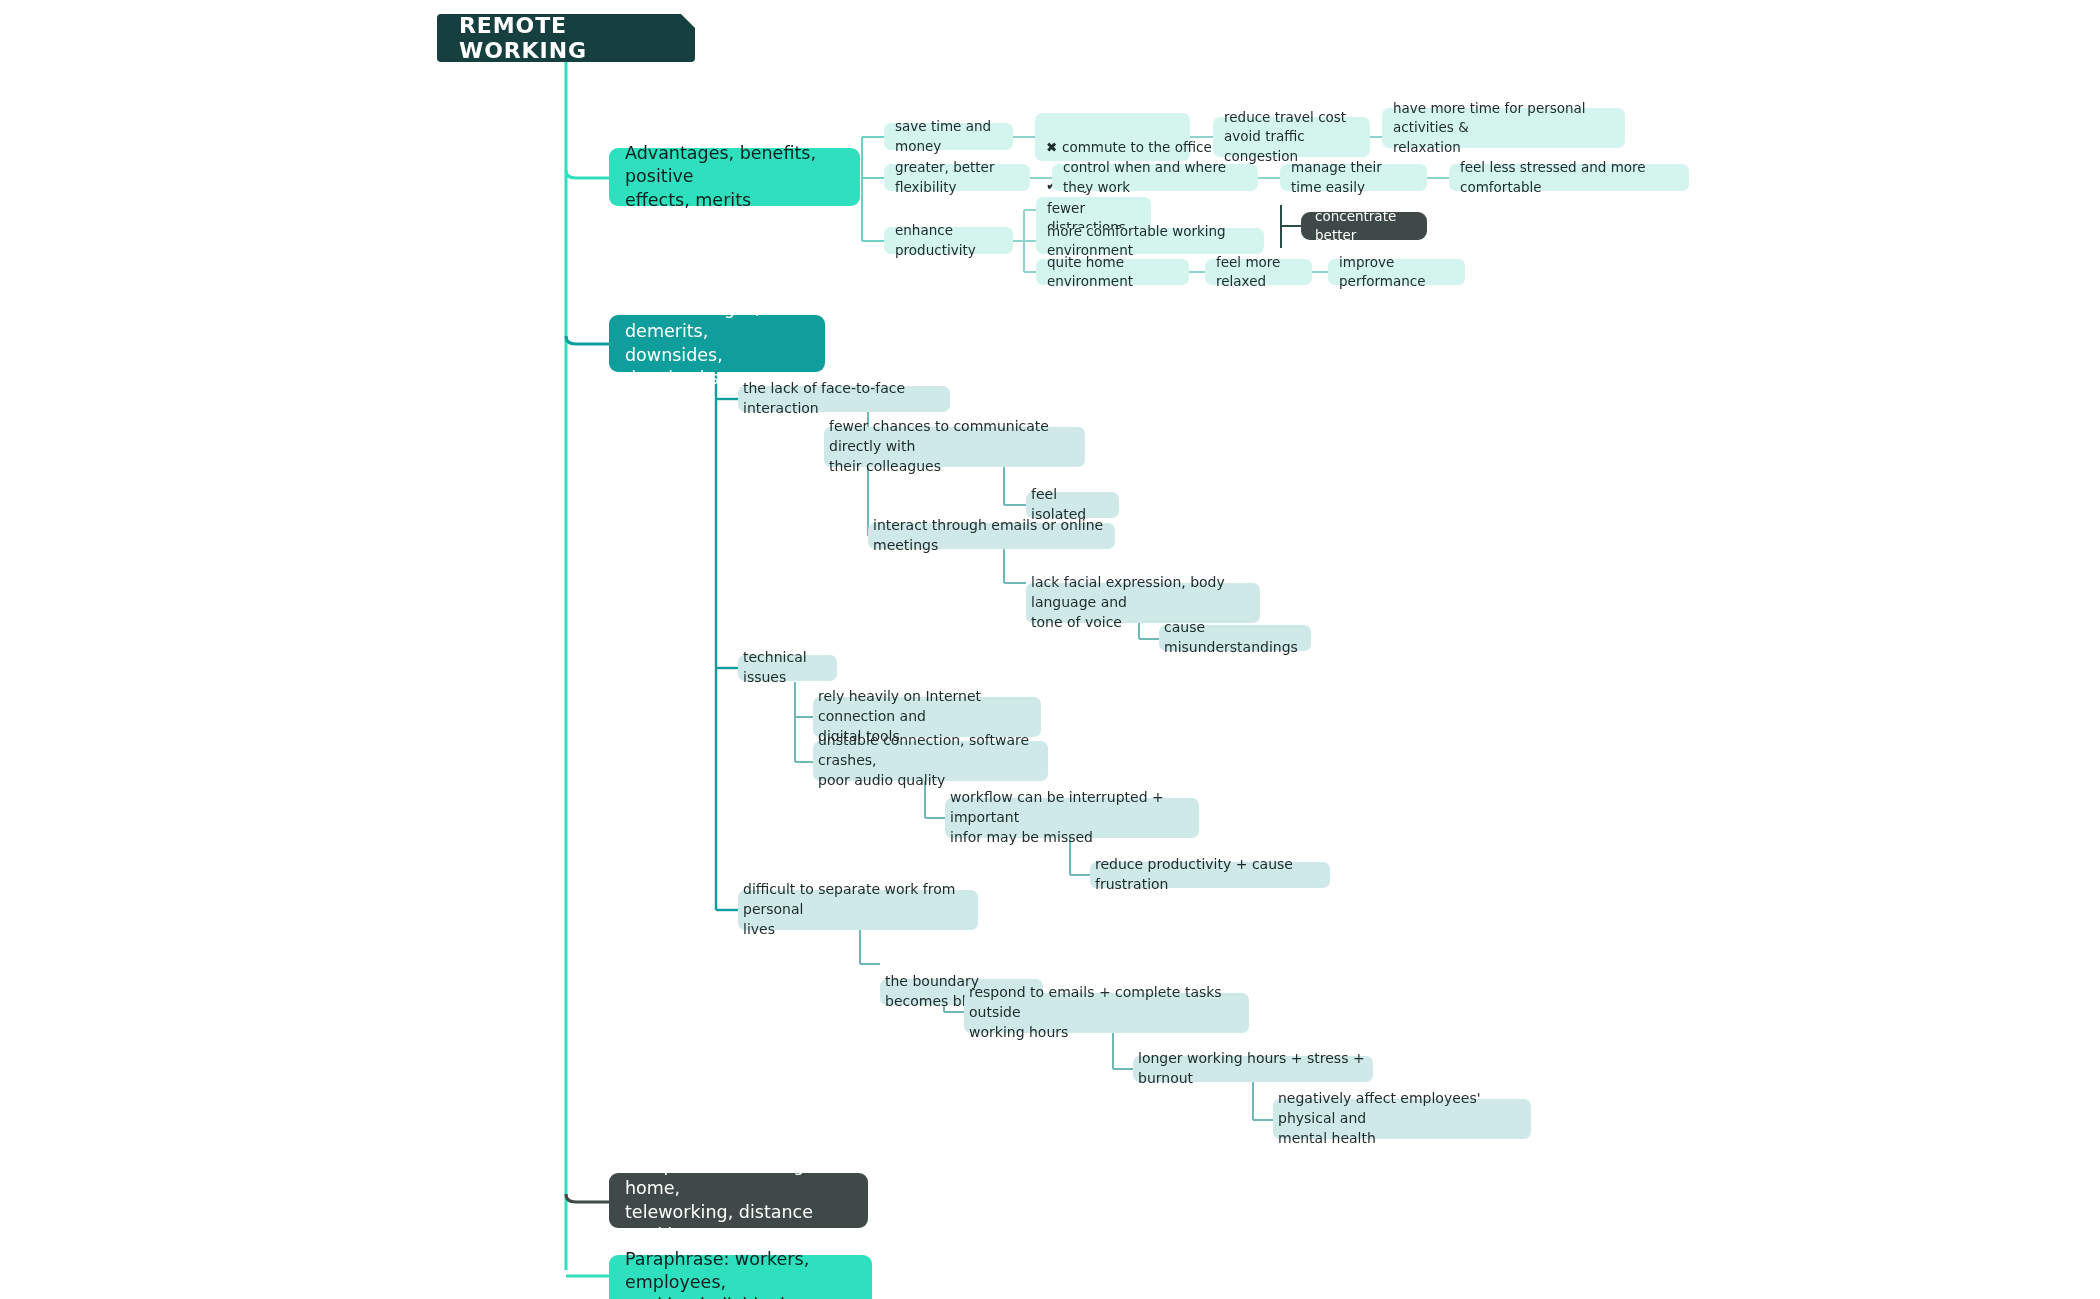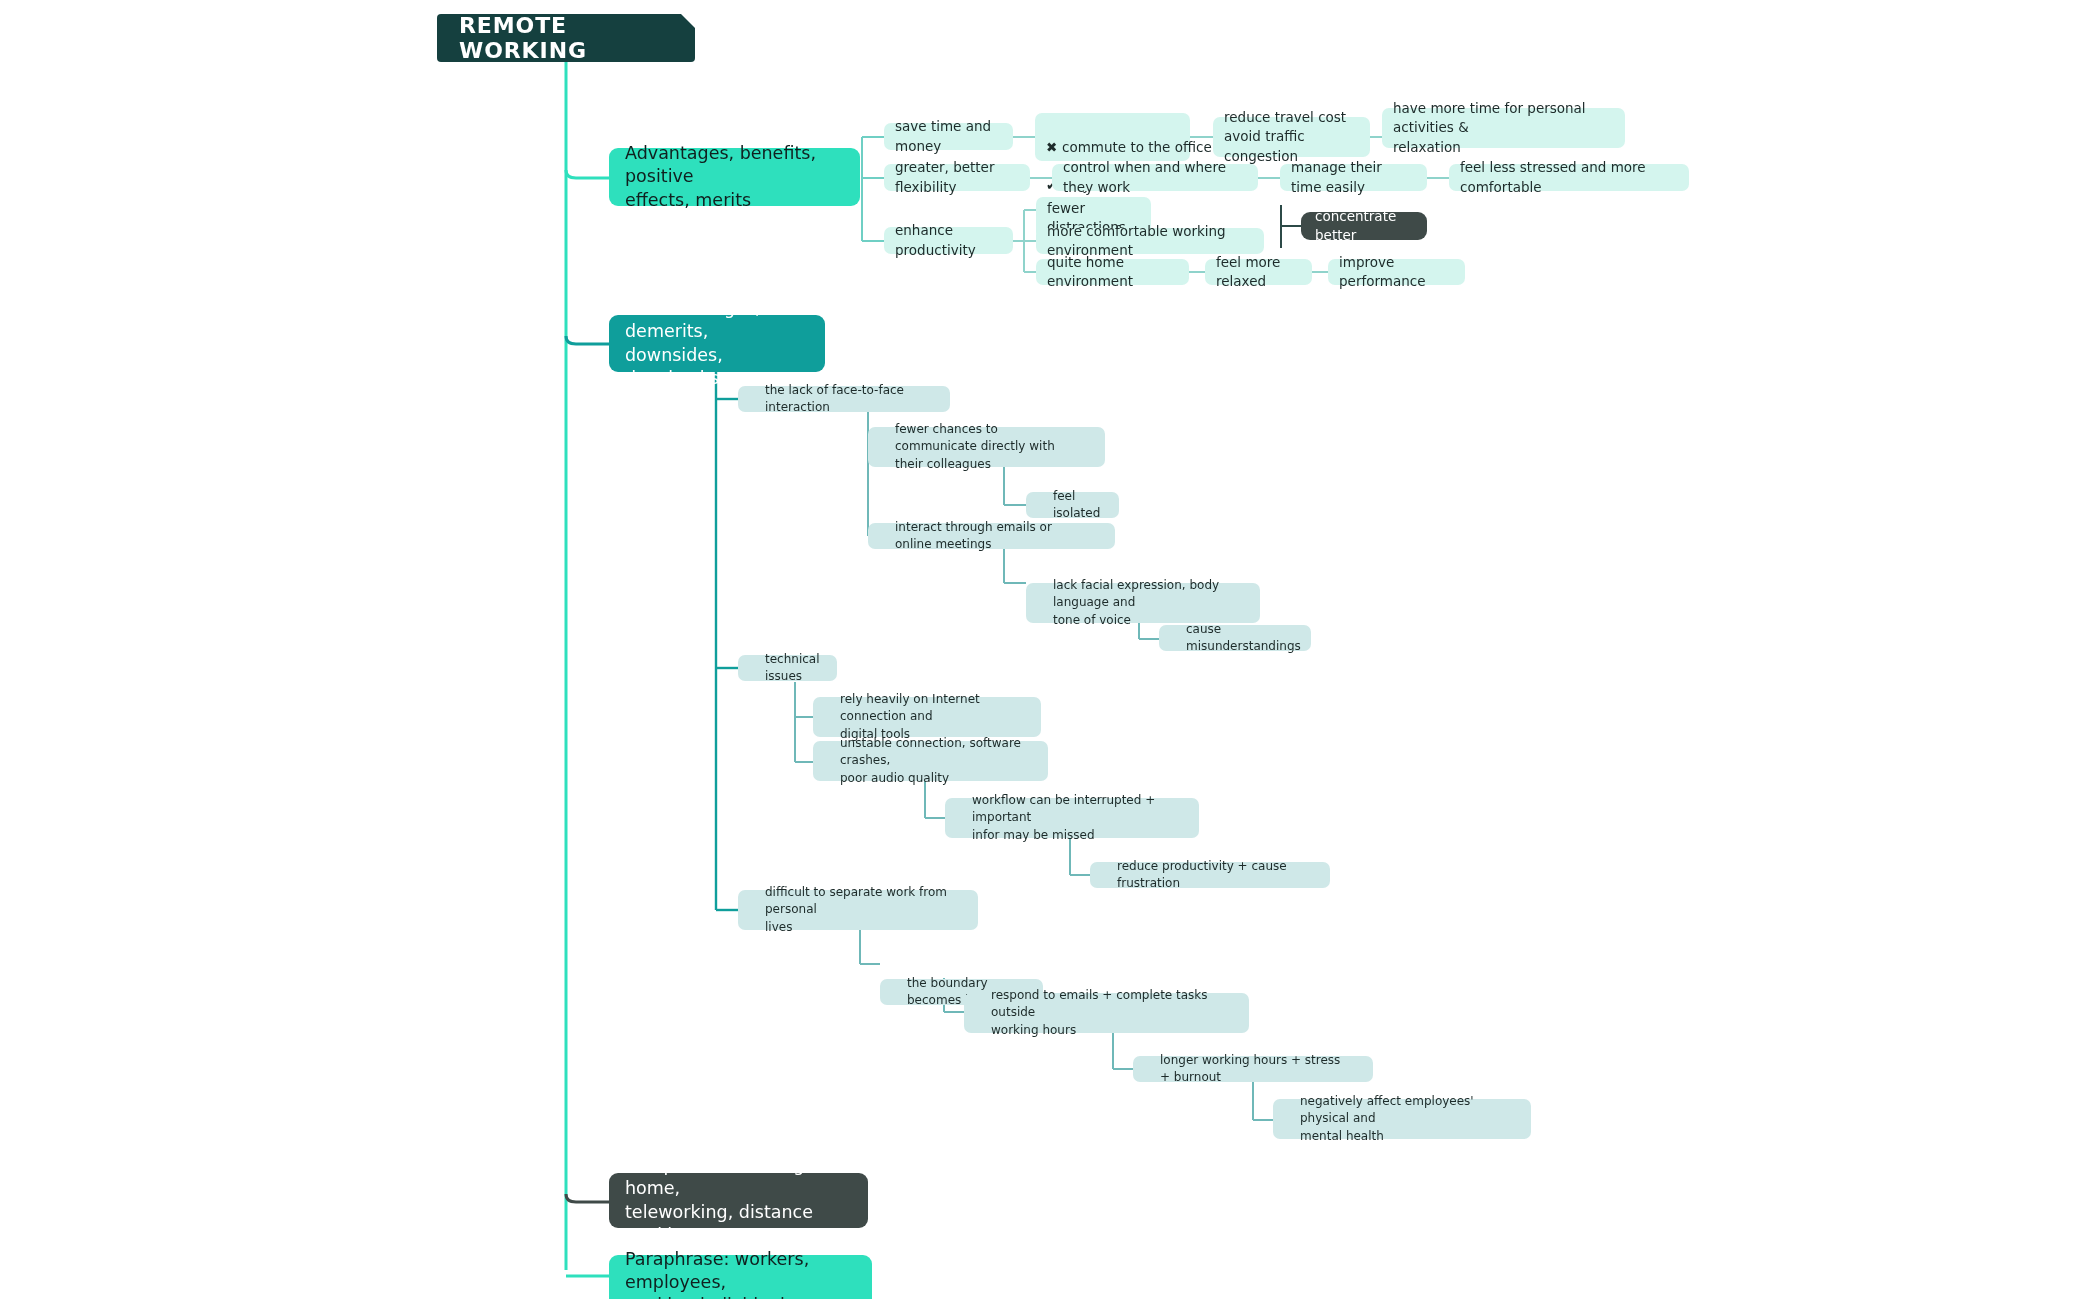--- a/index.html
+++ b/index.html
@@ -87,23 +87,23 @@
     color: #1d2b2a;
     font-size: 13.5px;
     line-height: 1.42;
     padding: 0 11px;
     border-radius: 7px;
   }
   
   .node.pale-d {
     background: #cfe8e8;
     color: #1d2b2a;
-    font-size: 12px;
+    font-size: 14px;
     line-height: 1.42;
-    padding: 0 27px;
+    padding: 0 5px;
     border-radius: 7px;
   }
   
   .node.pill-dark {
     background: #3f4a48;
     color: #ffffff;
     font-size: 13.5px;
     line-height: 1.42;
     padding: 0 14px;
     border-radius: 9px;
@@ -311,21 +311,21 @@
 
   <div class="node l1-deep multiline" style="left:609px; top:315px; width:216px; height:57px;">
     <span class="nlabel">Disadvantages, demerits,
 downsides, drawbacks</span>
   </div>
 
   <div class="node pale-d" style="left:738px; top:386px; width:212px; height:26px;">
     <span class="nlabel">the lack of face-to-face interaction</span>
   </div>
 
-  <div class="node pale-d multiline" style="left:868px; top:427px; width:237px; height:40px;">
+  <div class="node pale-d multiline" style="left:824px; top:427px; width:261px; height:40px;">
     <span class="nlabel">fewer chances to communicate directly with
 their colleagues</span>
   </div>
 
   <div class="node pale-d" style="left:1026px; top:492px; width:93px; height:26px;">
     <span class="nlabel">feel isolated</span>
   </div>
 
   <div class="node pale-d" style="left:868px; top:523px; width:247px; height:26px;">
     <span class="nlabel">interact through emails or online meetings</span>

